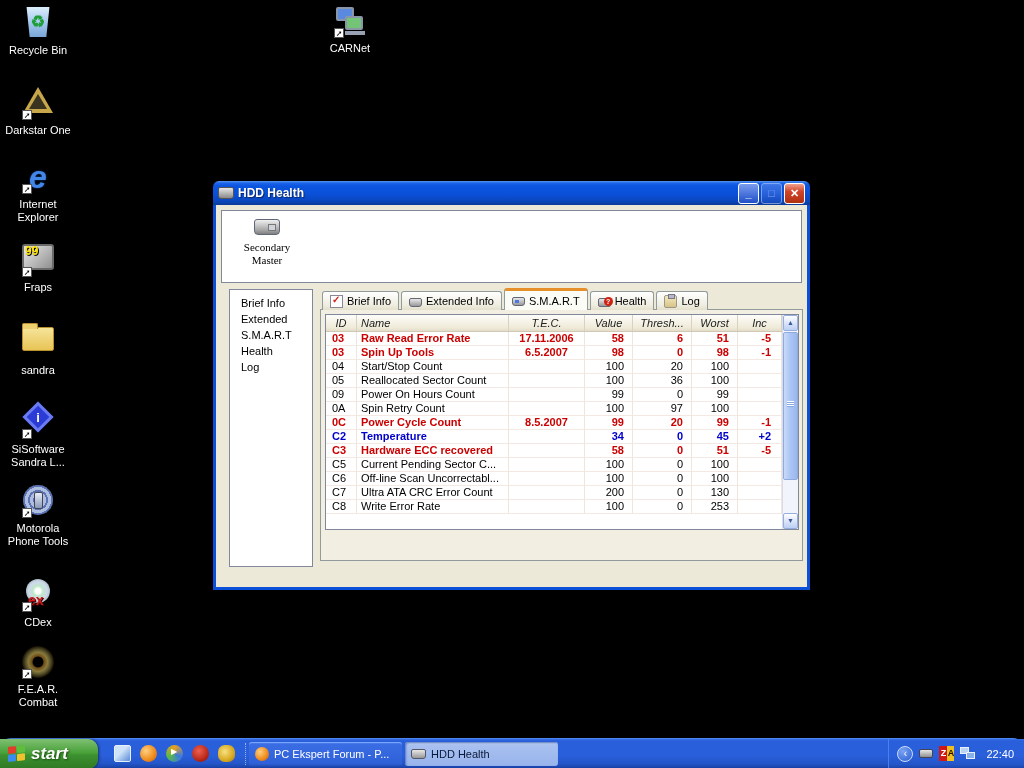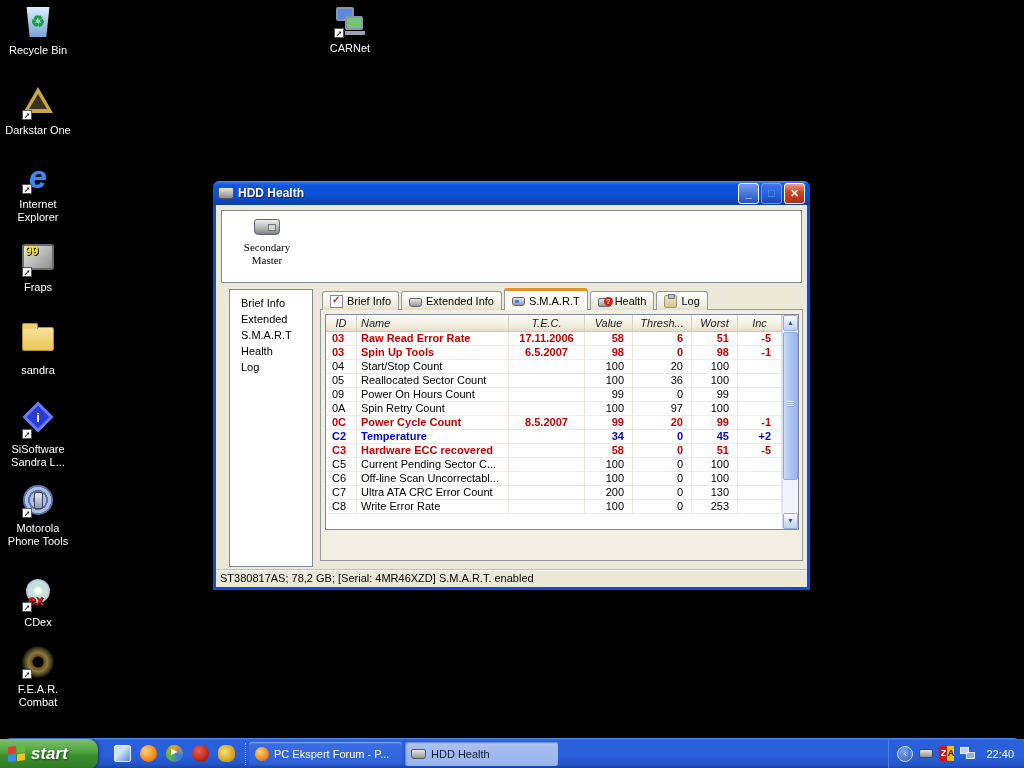--- a/index.html
+++ b/index.html
@@ -398,21 +398,20 @@
 
           <div class="sbar">
             <div class="sbtn up">▲</div>
             <div class="sthumb"></div>
             <div class="sbtn dn">▼</div>
           </div>
         </div>
       </div>
     </div>
 
-    <div class="statusbar">ST380817AS;   78,2 GB;   [Serial: 4MR46XZD]   S.M.A.R.T. enabled</div>
   </div>
 </div>
 
 <div class="taskbar">
   <div class="startbtn">
     <div class="flag">
         <i class="f1"></i>
         <i class="f2"></i>
         <i class="f3"></i>
         <i class="f4"></i>

